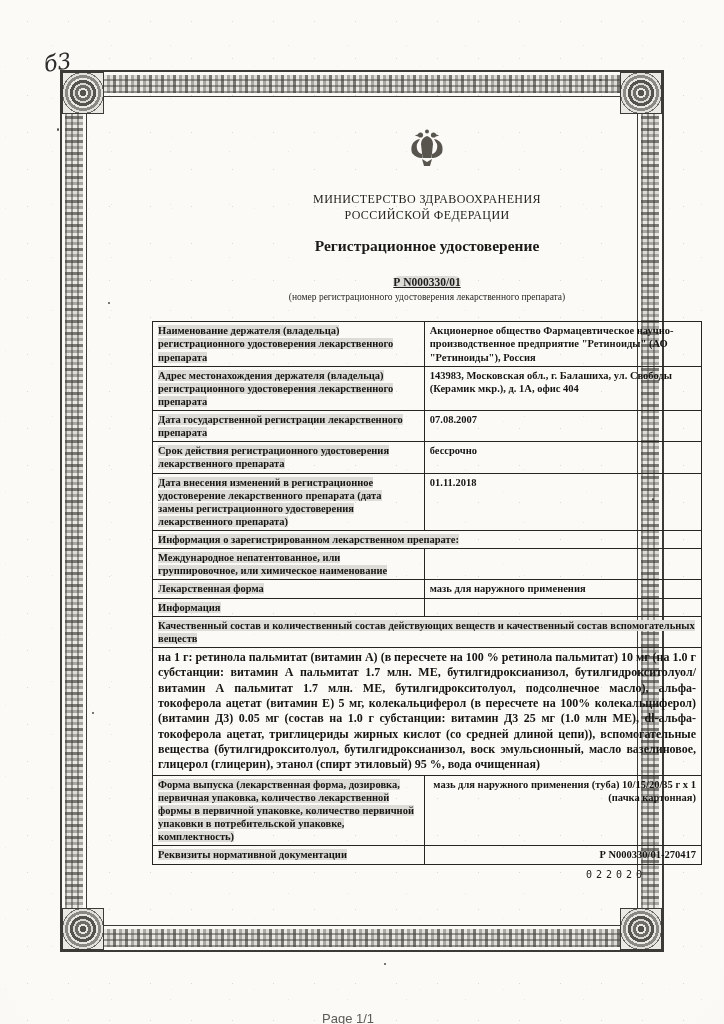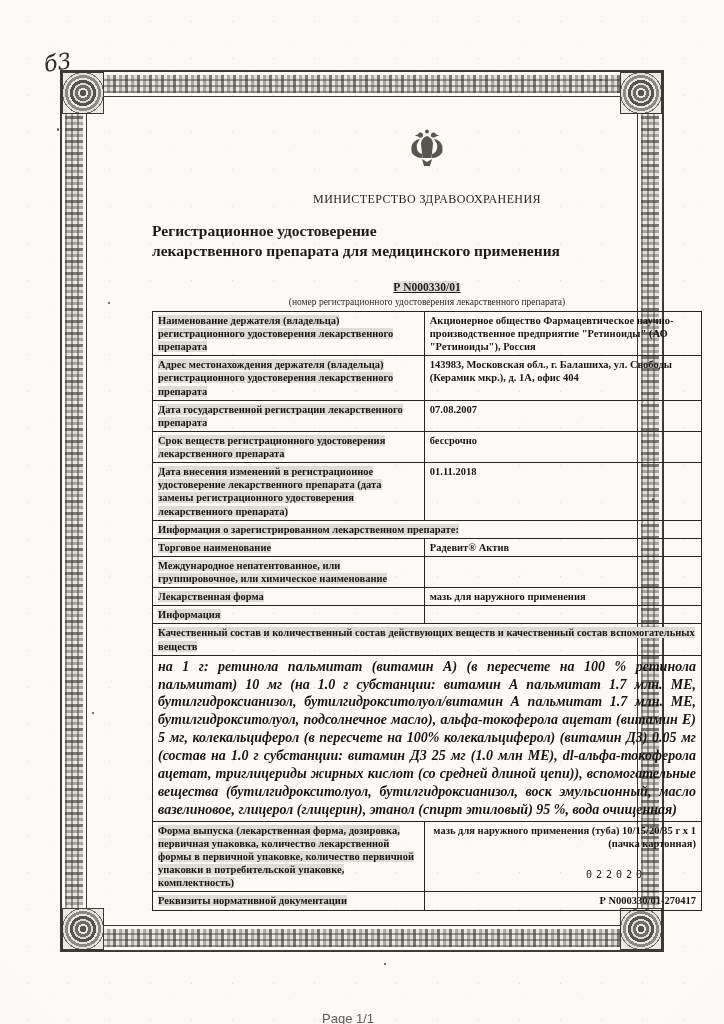--- a/index.html
+++ b/index.html
@@ -63,39 +63,39 @@
       #55534e 10px 13px, #e9e8e3 13px 15px, #8b8983 15px 18px, #e2e1dc 18px 20px,
       #6e6c66 20px 21px, #eceae5 21px);
   }
   .corner.tl { left: 0; top: 0; } .corner.tr { right: 0; top: 0; }
   .corner.bl { left: 0; bottom: 0; } .corner.br { right: 0; bottom: 0; }
 
   
   .content { position: absolute; left: 152px; top: 112px; width: 550px; z-index: 3; }
   .emblem { width: 36px; margin: 16px auto 0; text-align: center; }
   .ministry { margin-top: 20px; text-align: center; font-size: 12px; line-height: 1.3; letter-spacing: .4px; color: #262522; }
-  .doc-title { margin-top: 13px; font-weight: bold; font-size: 15.5px; line-height: 1.3; color: #1c1b19; }
+  .doc-title { margin-top: 13px; text-align: center; font-weight: bold; font-size: 15.5px; line-height: 1.3; color: #1c1b19; }
   .reg-number { margin-top: 20px; text-align: center; font-weight: bold; font-size: 11.5px; }
   .reg-number .hl { text-decoration: underline; border-radius: 6px; }
   .reg-caption { margin-top: 4px; text-align: center; font-size: 9.5px; color: #2a2927; }
 
   .hl { background: #dedddا; }
   .hl { background: #dedcd7; box-decoration-break: clone; -webkit-box-decoration-break: clone; }
 
   table.cert-table {
-    margin-top: 4px; width: 100%;
+    margin-top: 19px; width: 100%;
     border-collapse: collapse;
     font-size: 10.5px; line-height: 1.25; color: #161513;
   }
   table.cert-table td { border: 1px solid #26251f; padding: 2px 5px; vertical-align: top; }
   td.label { width: 49.5%; font-weight: bold; }
   td.value { text-align: left; font-weight: bold; vertical-align: middle; }
   td.value.left { text-align: right; vertical-align: top; }
   td.section { font-weight: bold; }
-  td.composition { font-weight: bold; font-size: 14px; line-height: 1.28; text-align: justify; font-style: italic; }
+  td.composition { font-weight: bold; font-size: 12px; line-height: 1.28; text-align: justify; }
 
   .stamp-number {
     position: absolute; left: 586px; top: 869px; z-index: 4;
     font-family: "DejaVu Sans Mono", monospace;
     font-size: 10px; letter-spacing: 4px; color: #21201d;
   }
   .page-footer {
     position: absolute; left: 322px; top: 1011px; z-index: 4;
     font-family: "Liberation Sans", sans-serif;
     font-size: 13px; color: #5c5b58;
@@ -134,25 +134,25 @@
           <path d="M11 11 C4 12 1 18 3 25 C6 29 10 30 13 30 L13 26 C9 25 7 21 8 16 Z"></path>
           <path d="M25 11 C32 12 35 18 33 25 C30 29 26 30 23 30 L23 26 C27 25 29 21 28 16 Z"></path>
           <path d="M12 16 L24 16 L22.5 30 L13.5 30 Z"></path>
           <path d="M13 31 L18 34 L23 31 L21 38 L15 38 Z"></path>
         </g>
       </svg>
     </div>
 
     <div class="ministry">
       <div>МИНИСТЕРСТВО ЗДРАВООХРАНЕНИЯ</div>
+      <div>РОССИЙСКОЙ ФЕДЕРАЦИИ</div>
     </div>
 
     <div class="doc-title">
       <div>Регистрационное удостоверение</div>
-      <div>лекарственного препарата для медицинского применения</div>
     </div>
 
     <div class="reg-number">
       <span class="hl">Р N000330/01</span>
     </div>
     <div class="reg-caption">(номер регистрационного удостоверения лекарственного препарата)</div>
 
     <table class="cert-table">
       <tbody>
         <tr>
@@ -161,33 +161,29 @@
         </tr>
         <tr>
           <td class="label"><span class="hl">Адрес местонахождения держателя (владельца) регистрационного удостоверения лекарственного препарата</span></td>
           <td class="value">143983, Московская обл., г. Балашиха, ул. Свободы (Керамик мкр.), д. 1А, офис 404</td>
         </tr>
         <tr>
           <td class="label"><span class="hl">Дата государственной регистрации лекарственного препарата</span></td>
           <td class="value">07.08.2007</td>
         </tr>
         <tr>
-          <td class="label"><span class="hl">Срок веществ регистрационного удостоверения лекарственного препарата</span></td>
+          <td class="label"><span class="hl">Срок действия регистрационного удостоверения лекарственного препарата</span></td>
           <td class="value">бессрочно</td>
         </tr>
         <tr>
           <td class="label"><span class="hl">Дата внесения изменений в регистрационное удостоверение лекарственного препарата (дата замены регистрационного удостоверения лекарственного препарата)</span></td>
           <td class="value">01.11.2018</td>
         </tr>
         <tr>
           <td class="section" colspan="2"><span class="hl">Информация о зарегистрированном лекарственном препарате:</span></td>
-        </tr>
-        <tr>
-          <td class="label"><span class="hl">Торговое наименование</span></td>
-          <td class="value">Радевит® Актив</td>
         </tr>
         <tr>
           <td class="label"><span class="hl">Международное непатентованное, или группировочное, или химическое наименование</span></td>
           <td class="value"></td>
         </tr>
         <tr>
           <td class="label"><span class="hl">Лекарственная форма</span></td>
           <td class="value">мазь для наружного применения</td>
         </tr>
         <tr>

